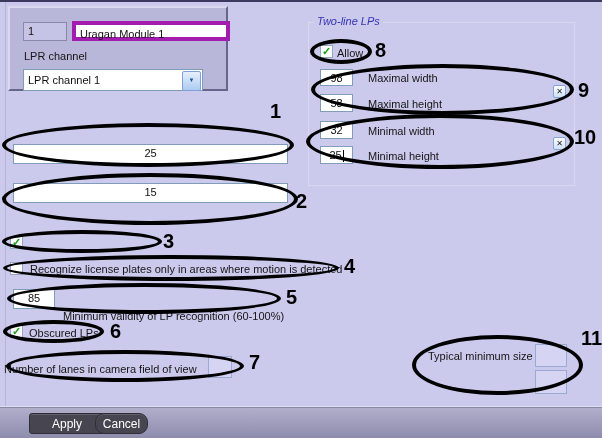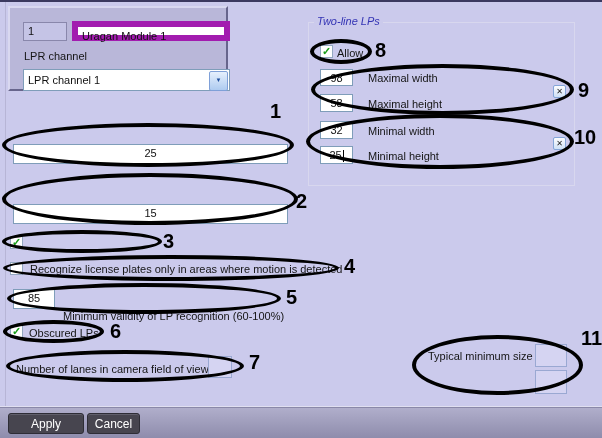--- a/index.html
+++ b/index.html
@@ -15,23 +15,23 @@
   .label{white-space:nowrap;color:#151515;}
   
   .frame-line{left:5px;top:0;width:1px;height:405px;background:#b7b5d6;}
 
   
   .module-panel{left:8px;top:4px;width:220px;height:85px;background:#b9b7d9;
     border:2px solid;border-color:#d9d8f0 #67658c #67658c #d9d8f0;}
   .id-field{left:13px;top:14px;width:44px;height:19px;background:#c5c4e6;
     border:1px solid #8987ab;padding:2px 4px;line-height:13px;}
   .name-field{left:62px;top:13px;width:158px;height:20px;background:#fff;
-    border:6px solid #a21caf;padding:2px 4px;line-height:14px;}
+    border:4px solid #a21caf;padding:2px 4px;line-height:14px;}
   .lpr-label{left:14px;top:42px;}
-  .dropdown{left:13px;top:61px;width:207px;height:22px;background:#fff;
+  .dropdown{left:13px;top:61px;width:180px;height:22px;background:#fff;
     border:1px solid #7f9db9;padding:3px 4px;line-height:14px;}
   .dd-btn{position:absolute;right:1px;top:1px;width:17px;height:18px;
     background:linear-gradient(#e6f0fd,#aecbf0);border:1px solid #7fa0d8;
     border-radius:2px;text-align:center;line-height:16px;font-size:6px;color:#1f4f9e;}
 
   
   .group{left:308px;top:20px;width:267px;height:164px;border:1px solid #d8d7ee;}
   .group-title{left:314px;top:13px;color:#3434b4;background:#cbcaec;padding:0 3px;font-style:italic;}
   .checkbox{width:13px;height:13px;background:#fff;border:1px solid #93a7c0;
     text-align:center;line-height:11px;font-size:11px;font-weight:bold;color:#1c9e1c;}
@@ -50,48 +50,48 @@
   .xbtn{width:13px;height:13px;background:linear-gradient(#fdfdfe,#cfe0f6);
     border:1px solid #84a5d8;border-radius:2px;text-align:center;line-height:11px;
     font-size:8px;color:#222;cursor:default;}
   .x1{left:553px;top:83px;}
   .x2{left:553px;top:135px;}
 
   
   .sens-label{left:14px;top:127px;}
   .sens-input{left:13px;top:142px;width:275px;height:20px;}
   .car-label{left:14px;top:182px;}
-  .car-input{left:13px;top:202px;width:275px;height:20px;}
+  .car-input{left:13px;top:181px;width:275px;height:20px;}
   .cb3{left:10px;top:234px;}
   .cb3-label{left:29px;top:235px;}
   .cb4{left:10px;top:260px;}
   .cb4-label{left:30px;top:261px;}
   .f85{left:13px;top:287px;width:42px;height:20px;}
   .l85{left:63px;top:308px;}
   .cb6{left:10px;top:323px;}
   .cb6-label{left:29px;top:325px;}
-  .lanes-label{left:4px;top:361px;margin-left:12px;}
+  .lanes-label{left:4px;top:361px;}
   .empty-field{background:#d5d4f2;border:1px solid #9aa8d2;}
   .lanes-input{left:208px;top:354px;width:24px;height:22px;}
 
   
   .tmin-label{left:428px;top:348px;}
   .tmin-input{left:535px;top:342px;width:32px;height:23px;}
   .tmax-label{left:425px;top:375px;}
   .tmax-input{left:535px;top:368px;width:32px;height:24px;}
 
   
   .bar{left:0;top:405px;width:602px;height:33px;
     background:linear-gradient(#b0aecb,#8c8aaa);
     border-top:1px solid #8a88a8;box-shadow:0 -1px 0 #e0dff0, inset 0 -2px 0 #55536d;}
   .btn{position:absolute;top:5px;height:21px;background:#47454f;color:#fff;
     border:1px solid #2e2d36;border-radius:3px;font-family:"Liberation Sans",sans-serif;
     font-size:12px;box-shadow:inset 0 1px 0 #615f6b;padding:0;}
-  .btn-apply{left:8px;width:76px;}
-  .btn-cancel{left:87px;width:53px;}
+  .btn-apply{left:29px;width:76px;}
+  .btn-cancel{left:95px;width:53px;border-radius:9px;}
 
   
   .ellipse{border:4px solid #000;border-radius:50%;background:transparent;pointer-events:none;}
   .num{font-weight:bold;font-size:20px;color:#000;line-height:1;pointer-events:none;}
   .e1{left:2px;top:121px;width:292px;height:44px;}   .n1{left:270px;top:99px;}
   .e2{left:2px;top:171px;width:296px;height:52px;}   .n2{left:296px;top:189px;}
   .e3{left:2px;top:228px;width:160px;height:23px;}   .n3{left:163px;top:229px;}
   .e4{left:3px;top:253px;width:336px;height:26px;}   .n4{left:344px;top:254px;}
   .e5{left:7px;top:281px;width:274px;height:31px;}   .n5{left:286px;top:285px;}
   .e6{left:3px;top:318px;width:101px;height:23px;}   .n6{left:110px;top:319px;}

